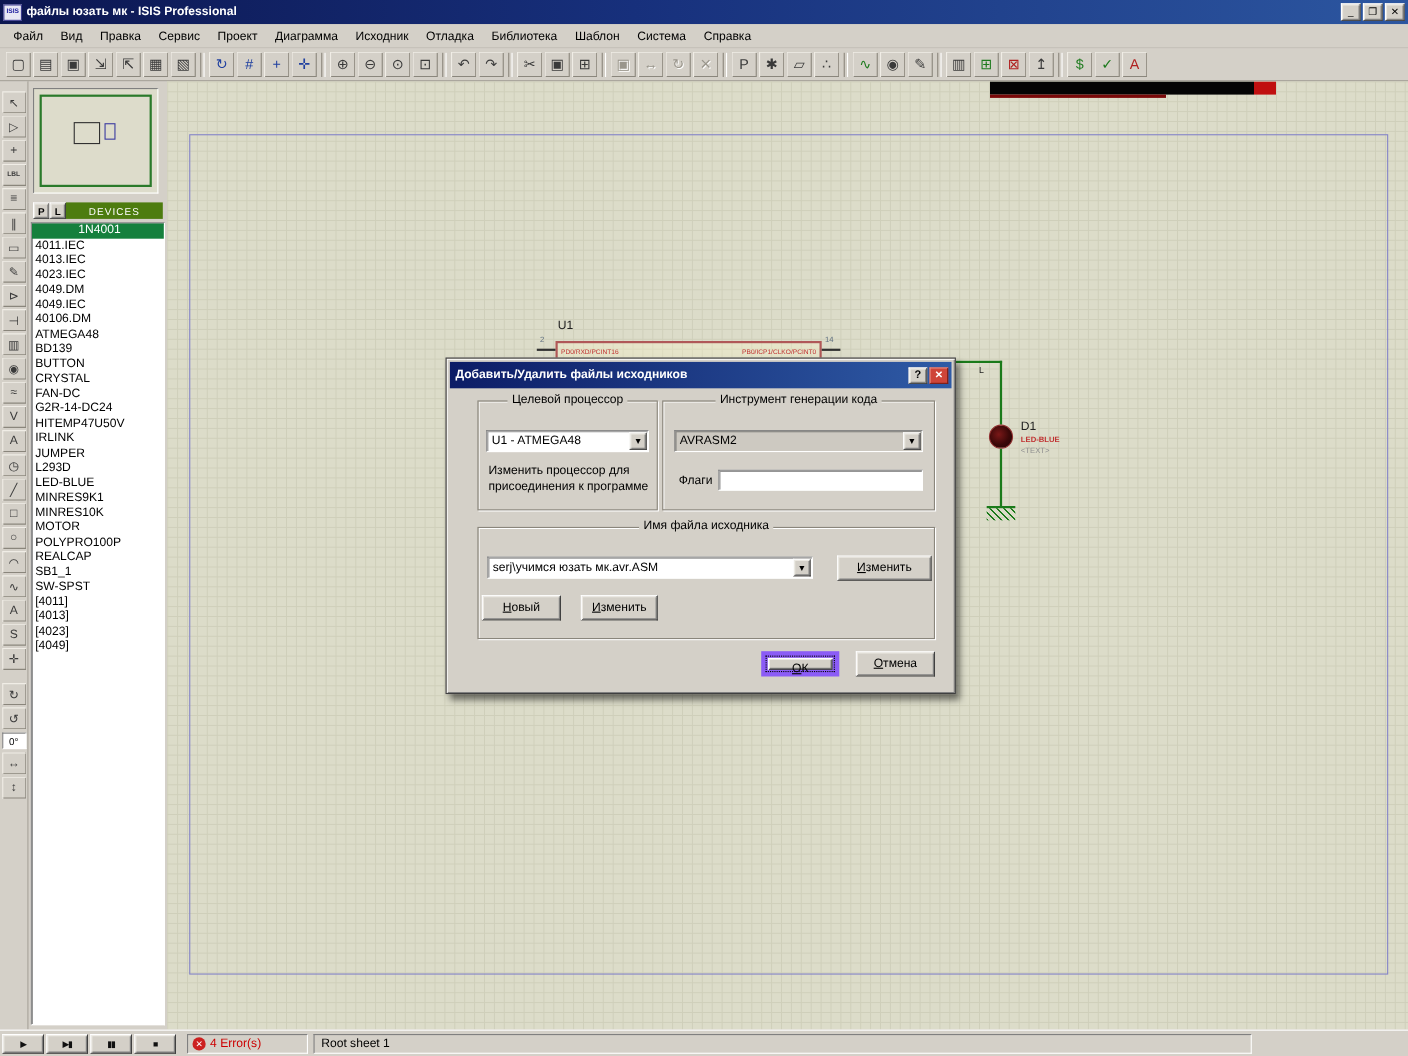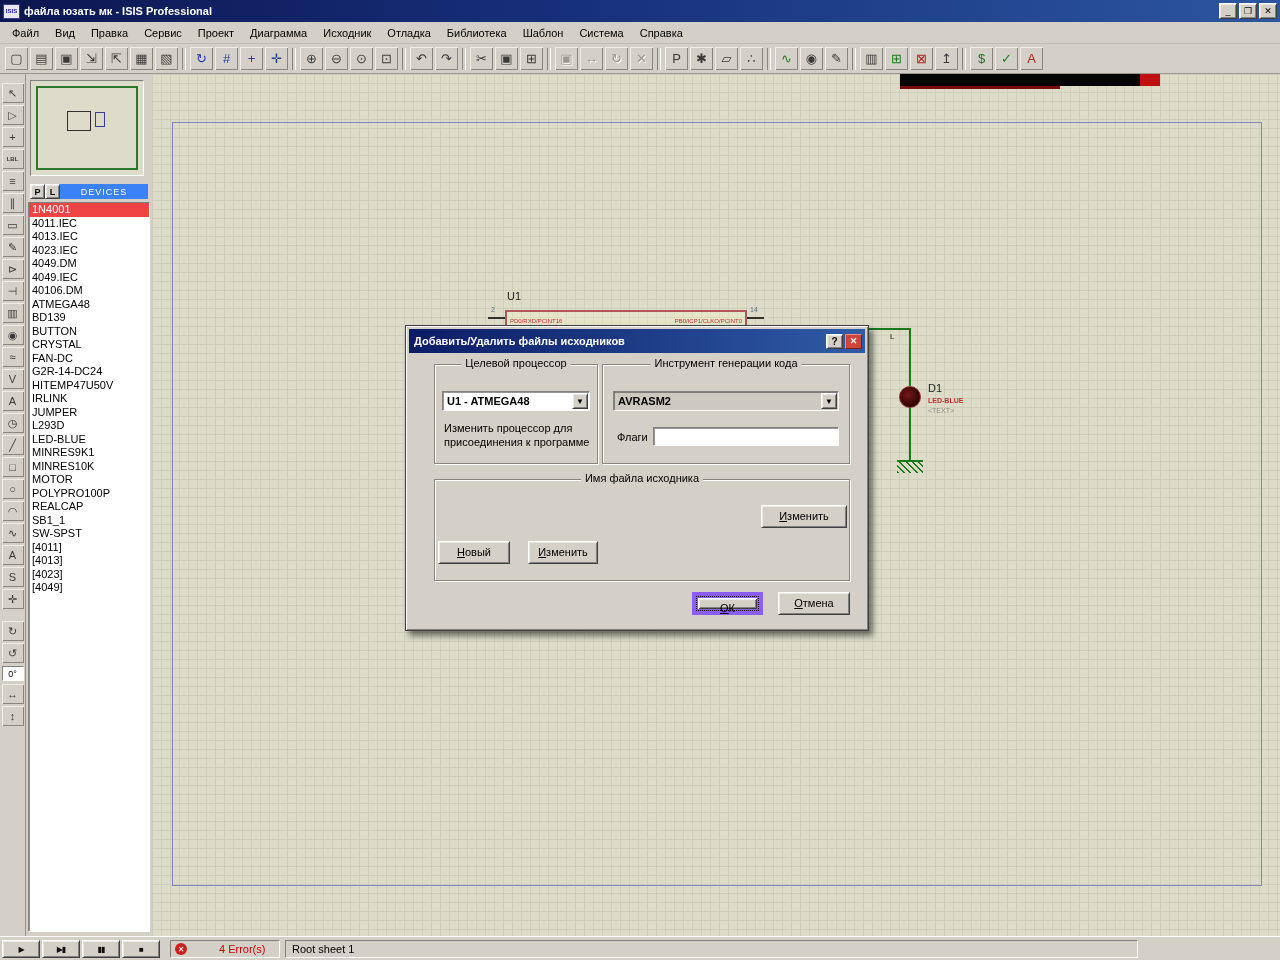--- a/index.html
+++ b/index.html
@@ -59,24 +59,24 @@
 
   
   #sidepanel { position:absolute; left:26px; top:74px; width:126px; height:862px; background:#d4d0c8; }
   .overview { position:absolute; left:4px; top:6px; width:114px; height:96px; background:#dddccb;
               border:1px solid; border-color:#808080 #ffffff #ffffff #808080; }
   .ov-sheet { position:absolute; left:5px; top:5px; right:5px; bottom:5px; border:2px solid #2a7a2a; }
   .ov-part  { position:absolute; left:36px; top:30px; width:24px; height:20px; border:1px solid #303030; }
   .ov-view  { position:absolute; left:64px; top:31px; width:10px; height:15px; border:1px solid #3a3aa0; }
   .pl-row { position:absolute; left:4px; top:110px; width:118px; height:15px; display:flex; }
   .pl-btn { width:15px; height:15px; font-size:9px; font-weight:bold; display:flex; align-items:center; justify-content:center; }
-  .pl-title { flex:1; background:#3b82f6; color:#fff; font-size:9px; display:flex; align-items:center; justify-content:center; letter-spacing:1px; }
+  .pl-title { flex:1; background:#4d7c0f; color:#fff; font-size:9px; display:flex; align-items:center; justify-content:center; letter-spacing:1px; }
   .device-list { position:absolute; left:2px; top:128px; width:122px; height:730px; overflow:hidden; }
   .device-item { height:13.5px; line-height:13.5px; padding-left:3px; font-size:11px; white-space:nowrap; cursor:default; }
-  .device-item.selected { background:#ef4444; color:#fff; }
+  .device-item.selected { background:#15803d; color:#fff;text-align:center; }
 
   
   #canvas { position:absolute; left:152px; top:74px; width:1128px; height:862px;
             background-color:#dcdcc9;
             background-image:linear-gradient(#cfcfba 1px, transparent 1px),
                              linear-gradient(90deg,#cfcfba 1px, transparent 1px);
             background-size:9px 9px; overflow:hidden; }
   .sheet-border { position:absolute; left:20px; top:48px; width:1090px; height:764px; border:1px solid #8484c8; }
   .blackbar { position:absolute; left:748px; top:0; width:240px; height:12px; background:#050505; }
   .blackbar-red { position:absolute; left:988px; top:0; width:20px; height:12px; background:#c01010; }
@@ -108,21 +108,21 @@
                color:#fff; font-size:9px; font-weight:bold; display:flex; align-items:center; justify-content:center; }
   .groupbox { position:absolute; border:1px solid #8a867c; box-shadow:1px 1px 0 #fff, inset 1px 1px 0 #fff; }
   .legend { position:absolute; top:-8px; left:50%; transform:translateX(-50%); background:#d4d0c8;
             padding:0 4px; font-size:11px; white-space:nowrap; }
   .g1 { left:28px; top:38px; width:164px; height:100px; }
   .g2 { left:196px; top:38px; width:248px; height:100px; }
   .g3 { left:28px; top:153px; width:416px; height:102px; }
   .combo { position:absolute; height:20px; background:#fff; border:1px solid; border-color:#808080 #fff #fff #808080;
            box-shadow: inset 1px 1px 0 rgba(64,64,64,.55); display:flex; align-items:center; }
   .combo.gray { background:#cdc9c1; }
-  .combo-text { flex:1; padding:0 4px; font-size:11px; white-space:nowrap; overflow:hidden;font-weight:bold; }
+  .combo-text { flex:1; padding:0 4px; font-size:11px; white-space:nowrap; overflow:hidden; }
   .combo-arrow { width:16px; height:16px; margin-right:1px; font-size:8px; display:flex; align-items:center; justify-content:center; }
   .combo-arrow::after { content:"▼"; }
   .hint { position:absolute; left:9px; top:56px; width:150px; font-size:11px; line-height:14px; }
   .field-label { position:absolute; font-size:11px; }
   .text-input { position:absolute; height:19px; font-size:11px; padding:0 3px; line-height:17px; }
   .btn { position:absolute; background:#d4d0c8; text-align:center; font-size:11px; line-height:20px;
          border:1px solid; border-color:#ffffff #404040 #404040 #ffffff;
          box-shadow: inset 1px 1px 0 #ece9e2, inset -1px -1px 0 #808080; cursor:default; }
   .btn::first-letter { text-decoration:underline; }
   .btn.default { border:6px solid #8b5cf6;
@@ -140,21 +140,21 @@
   .error-text { color:#cc0000; padding-right:6px; }
   .msg-text { padding-left:6px; }
 </style>
 </head>
 <body>
 
 <div id="app" data-name="isis-window">
 
   <div id="titlebar" data-name="title-bar">
     <div class="app-icon" data-name="app-icon">ISIS</div>
-    <div class="title-text" data-name="window-title">файла юзать мк - ISIS Professional</div>
+    <div class="title-text" data-name="window-title">файлы юзать мк - ISIS Professional</div>
     <div class="win-controls" data-name="window-controls">
       <div class="win-btn raised" data-name="minimize-button">_</div>
       <div class="win-btn raised" data-name="maximize-button">❐</div>
       <div class="win-btn raised" data-name="close-button">✕</div>
     </div>
   </div>
 
   <div id="menubar" data-name="menu-bar">
       <div class="menu-item" data-name="menu-item">Файл</div>
       <div class="menu-item" data-name="menu-item">Вид</div>
@@ -352,35 +352,39 @@
       <div class="combo gray" data-name="codegen-select" style="left:10px; top:26px; width:226px;">
         <span class="combo-text" data-name="codegen-select-value">AVRASM2</span>
         <div class="combo-arrow raised" data-name="dropdown-arrow-icon"></div>
       </div>
       <div class="field-label" data-name="flags-label" style="left:14px; top:66px;">Флаги</div>
       <div class="text-input sunken-field" data-name="flags-input" style="left:50px; top:62px; width:186px;"></div>
     </div>
 
     <div class="groupbox g3" data-name="source-filename-group">
       <span class="legend" data-name="source-filename-legend">Имя файла исходника</span>
+      <div class="combo" data-name="filename-select" style="left:8px; top:26px; width:296px;">
+        <span class="combo-text" data-name="filename-select-value">serj\учимся юзать мк.avr.ASM</span>
+        <div class="combo-arrow raised" data-name="dropdown-arrow-icon"></div>
+      </div>
       <div class="btn" data-name="change-button" style="left:326px; top:25px; width:86px; height:23px;">Изменить</div>
       <div class="btn" data-name="new-button" style="left:3px; top:61px; width:72px; height:23px;">Новый</div>
       <div class="btn" data-name="delete-button" style="left:93px; top:61px; width:70px; height:23px;">Изменить</div>
     </div>
 
     <div class="btn default" data-name="ok-button" style="left:286px; top:266px; width:71px; height:23px;">ОК</div>
     <div class="btn" data-name="cancel-button" style="left:372px; top:266px; width:72px; height:23px;">Отмена</div>
   </div>
 
   <div id="statusbar" data-name="status-bar">
     <div class="anim-btn raised" data-name="play-button" style="left:2px;">▶</div>
     <div class="anim-btn raised" data-name="step-button" style="left:42px;">▶▮</div>
     <div class="anim-btn raised" data-name="pause-button" style="left:82px;">▮▮</div>
     <div class="anim-btn raised" data-name="stop-button" style="left:122px;">■</div>
-    <div class="status-panel sunken-panel" data-name="simulation-log-panel" style="left:170px; width:110px;gap:28px;">
+    <div class="status-panel sunken-panel" data-name="simulation-log-panel" style="left:170px; width:110px;">
       <div class="error-icon" data-name="error-icon"></div>
       <span class="error-text" data-name="error-count">4 Error(s)</span>
     </div>
     <div class="status-panel sunken-panel" data-name="status-message-panel" style="left:285px; width:853px;">
       <span class="msg-text" data-name="status-message">Root sheet 1</span>
     </div>
   </div>
 
 </div>
 

